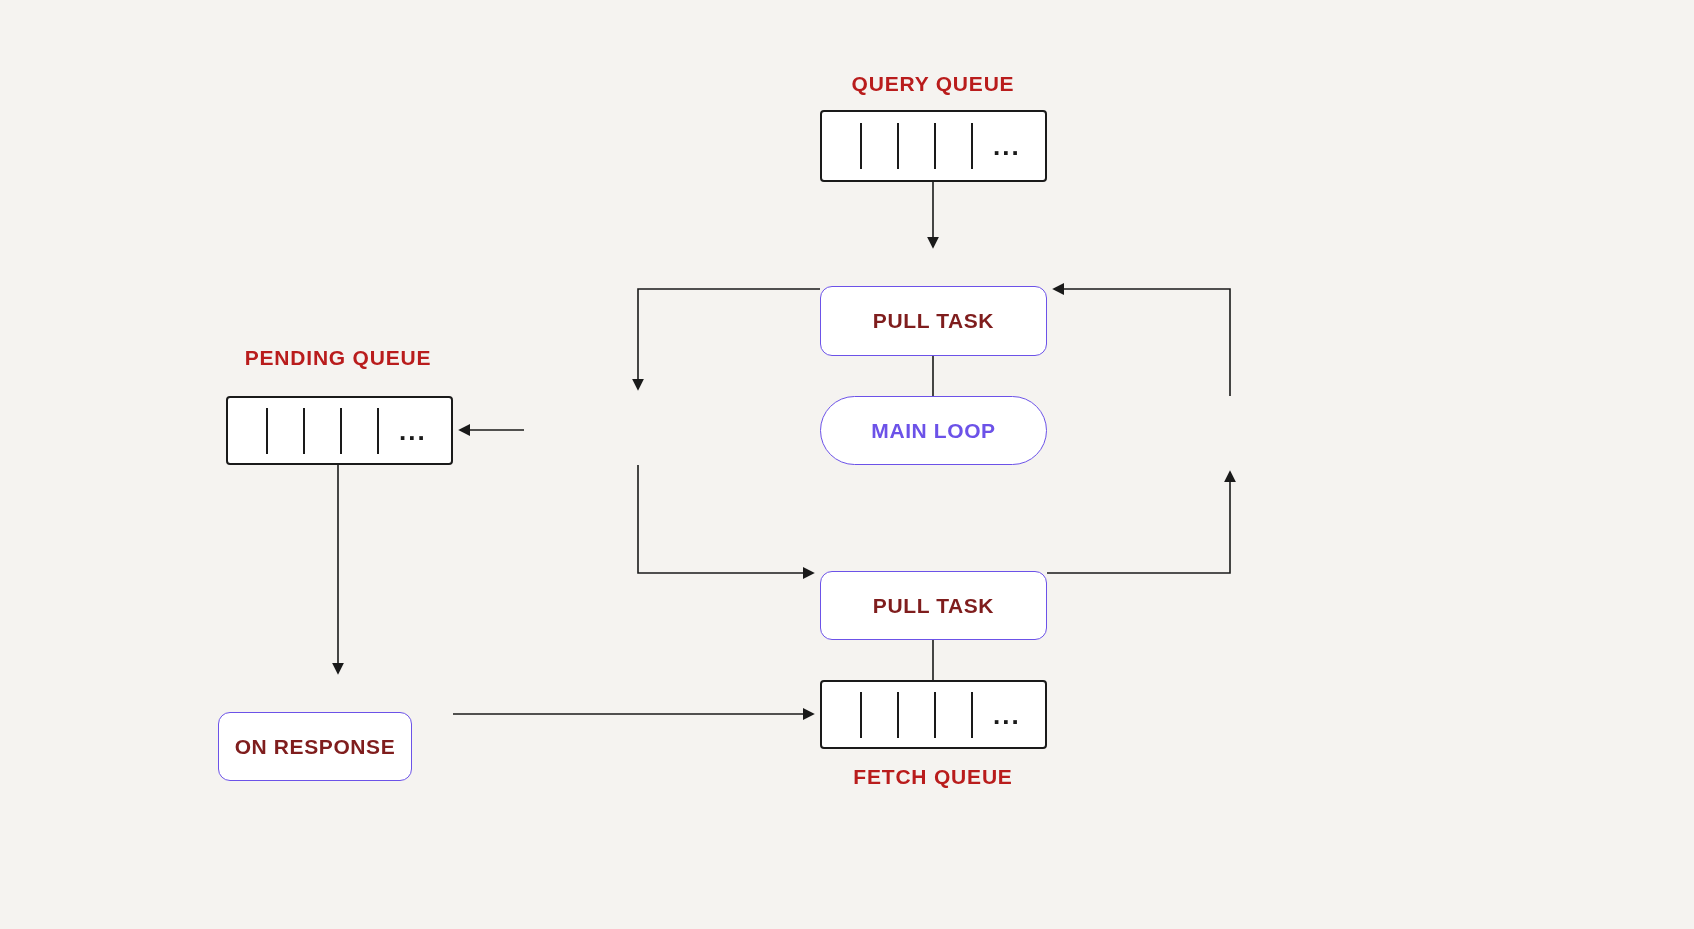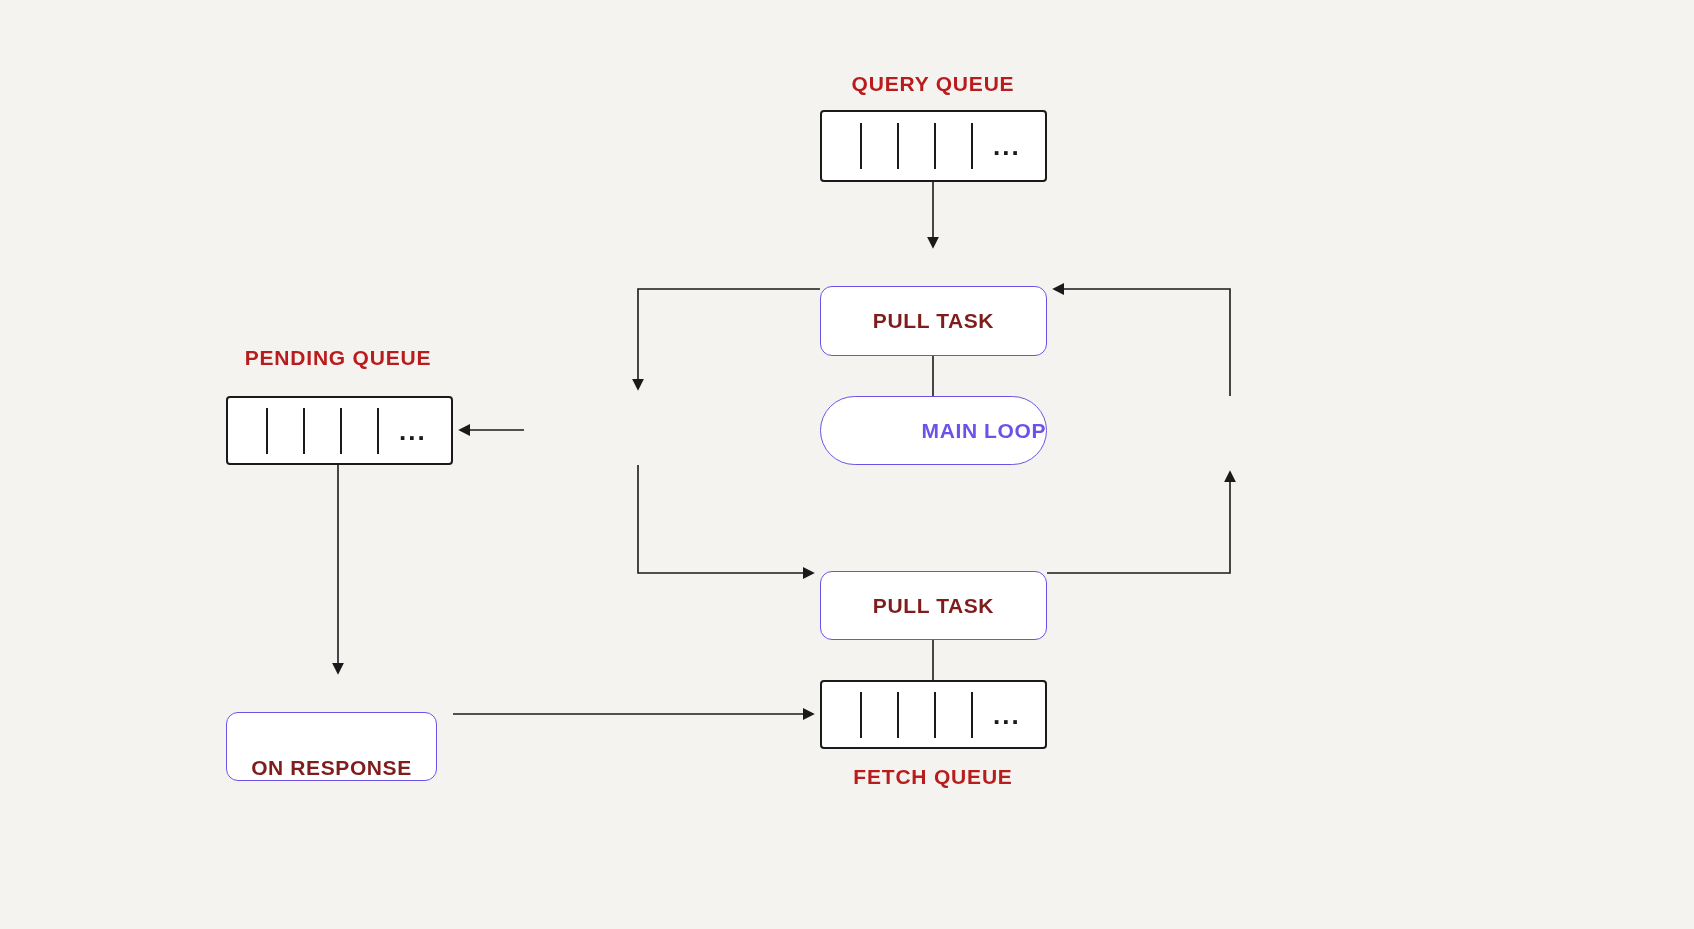--- a/index.html
+++ b/index.html
@@ -29,21 +29,20 @@
   .node.task {
     border: 1.5px solid #6C52E8;
     border-radius: 12px;
     color: #7f1d1d;
     margin-top: 32px;
   }
   .node.pill {
     border: 1.5px solid #6C52E8;
     border-radius: 40px;
     color: #6C52E8;
-    justify-content: flex-end;
   }
   .node.queue {
     border: 2px solid #1A1A1A;
     border-radius: 4px;
     color: #1A1A1A;
     justify-content: flex-start;
     padding-left: 38px;
   }
   .queue-slots {
     display: flex; align-items: center; gap: 35px;
@@ -126,21 +125,21 @@
       <span class="tick"></span>
       <span class="tick"></span>
     </span>
     <span class="ellipsis">...</span>
   </div>
 
   <div class="node task" style="left:820px; top:539px; width:227px; height:69px;">
     <span>PULL TASK</span>
   </div>
 
-  <div class="node task" style="left:226px; top:680px; width:211px; height:69px;align-items:flex-end;">
+  <div class="node task" style="left:218px; top:680px; width:194px; height:69px;">
     <span>ON RESPONSE</span>
   </div>
 
   <div class="node queue" style="left:820px; top:680px; width:227px; height:69px;">
     <span class="queue-slots">
       <span class="tick"></span>
       <span class="tick"></span>
       <span class="tick"></span>
       <span class="tick"></span>
     </span>

